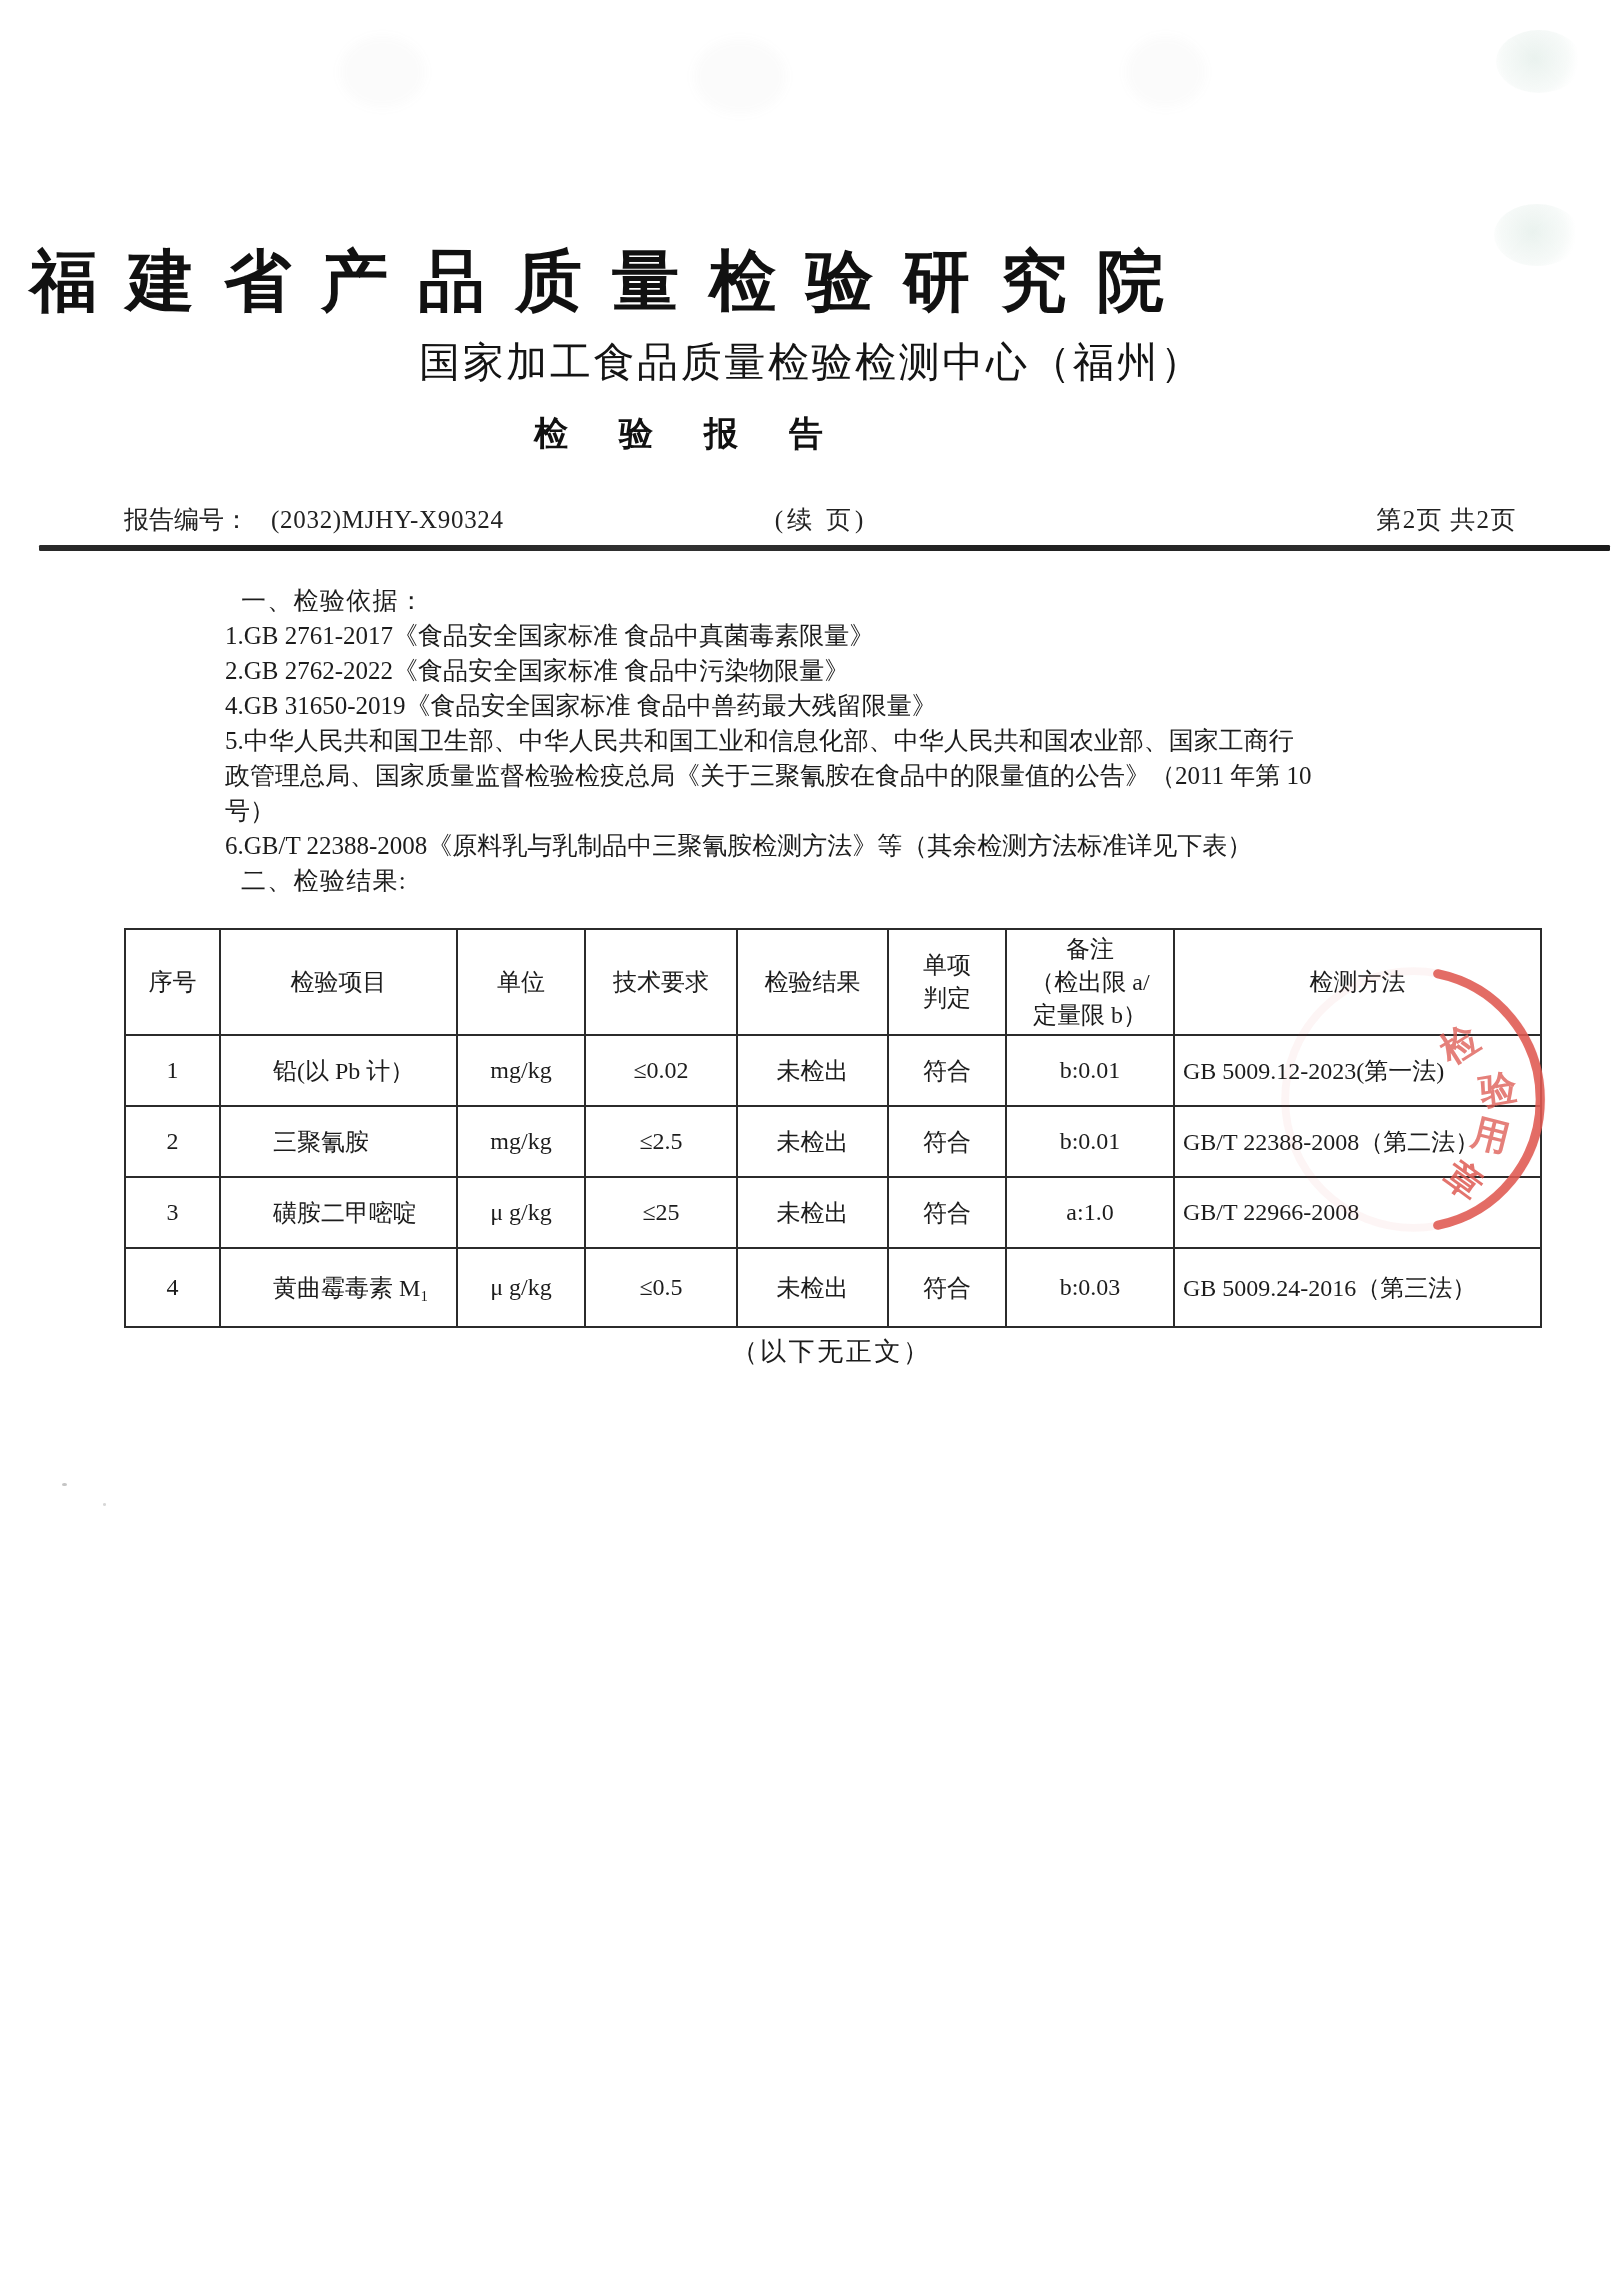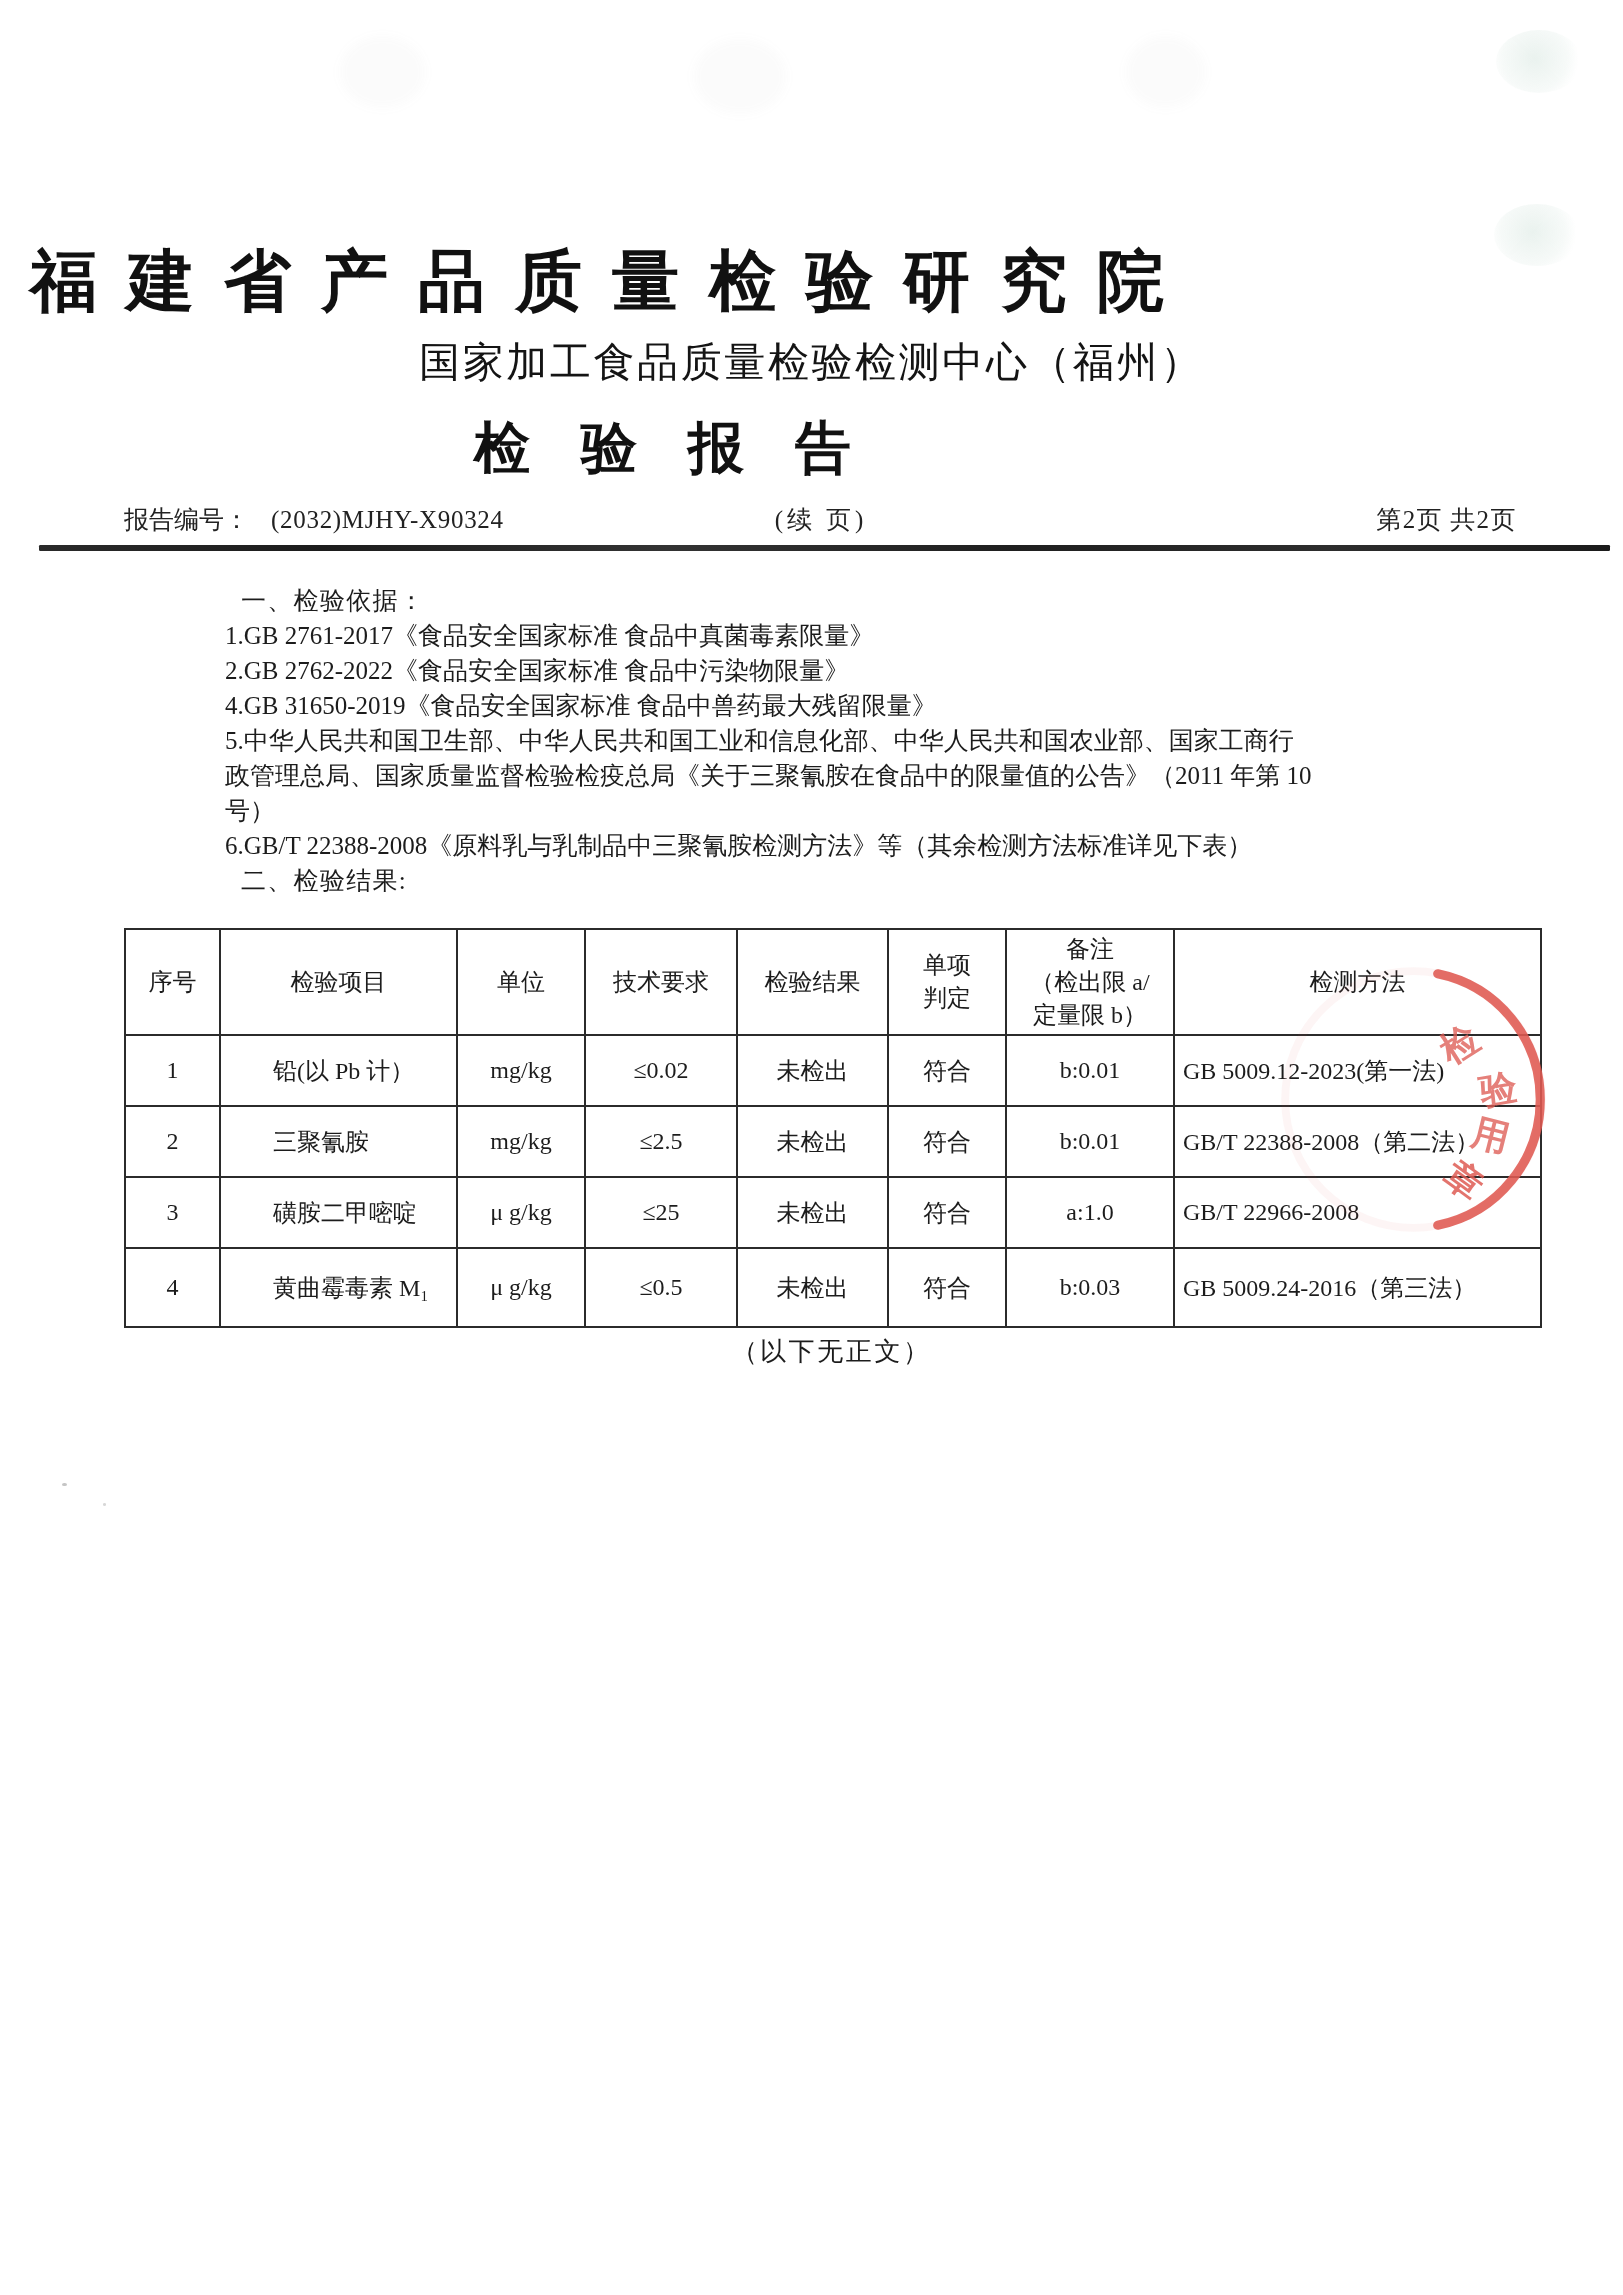--- a/index.html
+++ b/index.html
@@ -17,22 +17,22 @@
     text-align:left;font-size:67px;font-weight:bold;
     letter-spacing:30px;text-indent:30px;
     color:#111;white-space:nowrap;
   }
   .title-center{
     position:absolute;top:335px;left:0;width:1623px;
     text-align:center;font-size:41px;font-weight:normal;
     letter-spacing:2.6px;color:#141414;white-space:nowrap;
   }
   .title-report{
-    position:absolute;top:411px;left:0;width:1325px;
-    text-align:center;font-size:56px;font-weight:bold;
+    position:absolute;top:411px;left:16px;width:1325px;
+    text-align:center;font-size:34px;font-weight:bold;
     letter-spacing:51px;text-indent:51px;
     color:#111;white-space:nowrap;
   }
   
   .meta-row{
     position:absolute;top:503px;left:124px;width:1394px;height:33px;
     font-size:25px;color:#222;
   }
   .meta-left{position:absolute;left:0;top:0;white-space:nowrap;}
   .meta-no{margin-left:22px;letter-spacing:0.7px;}

